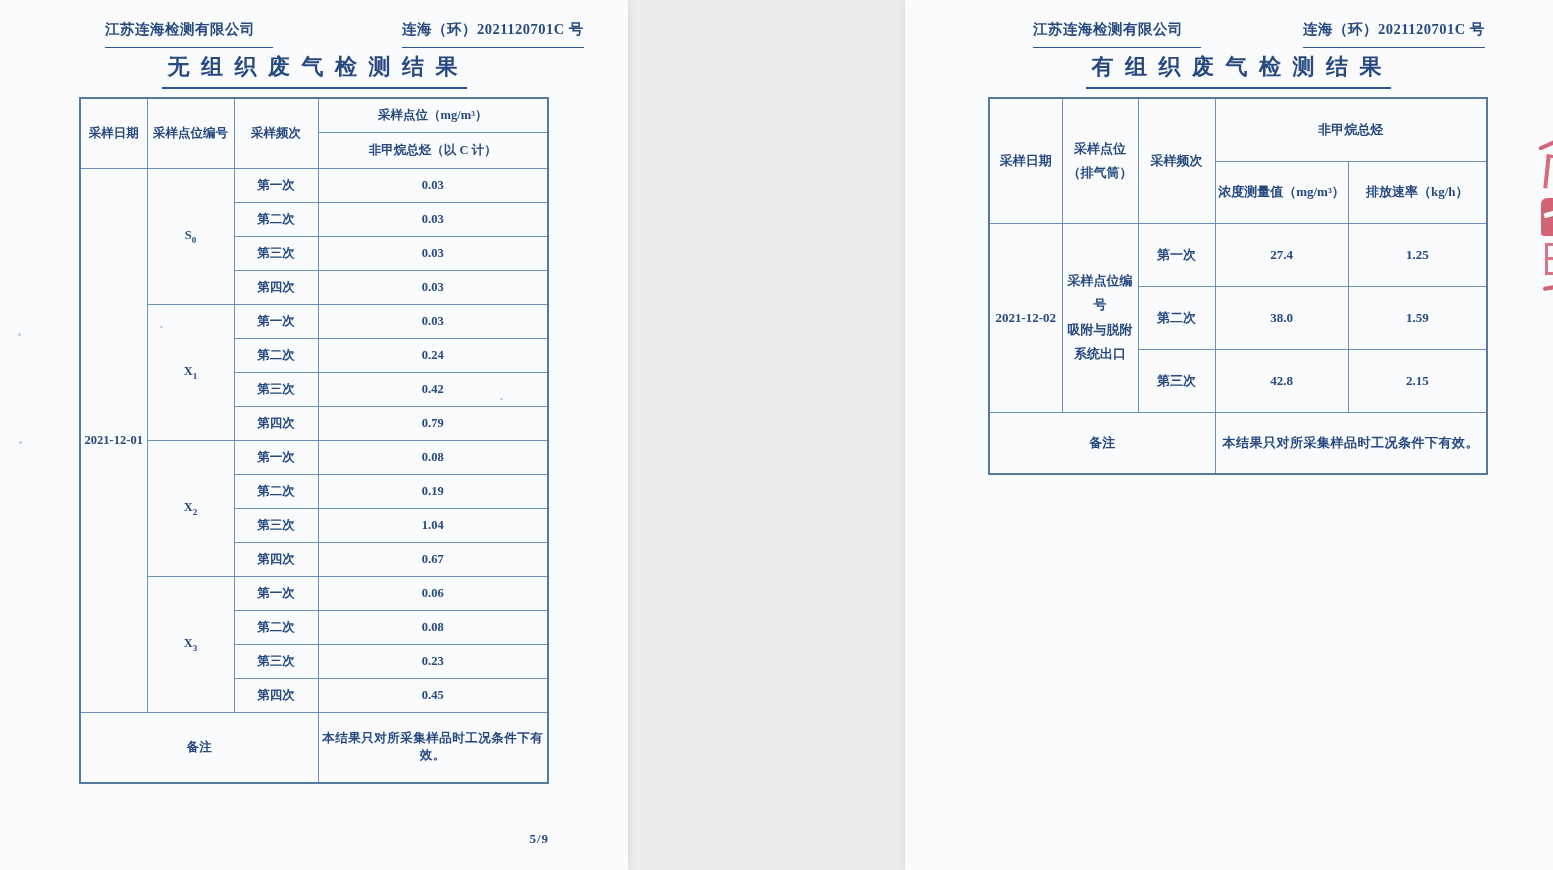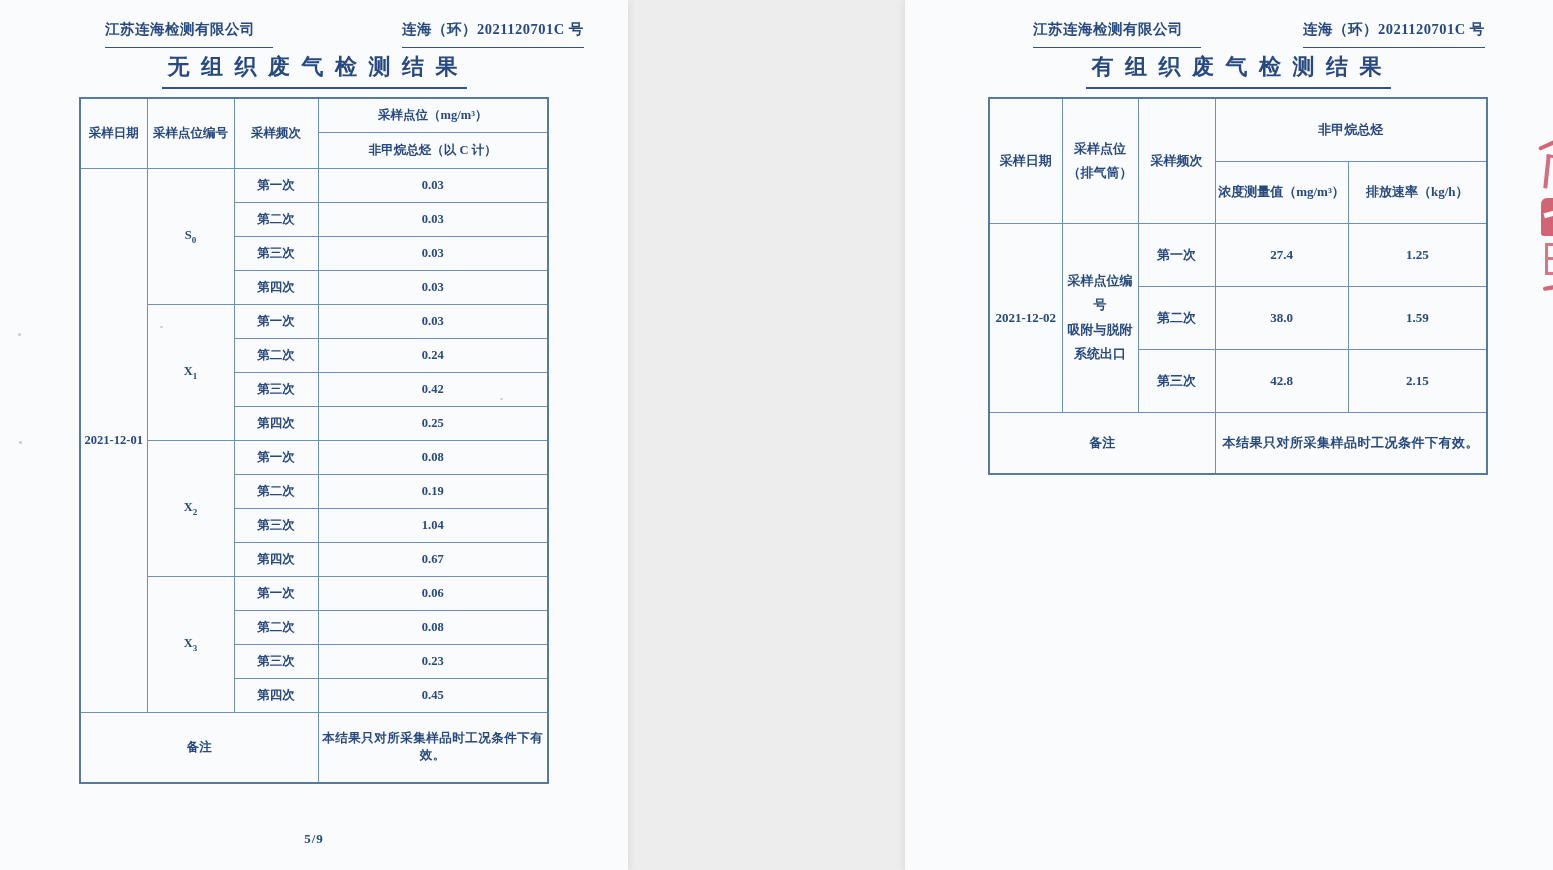--- a/index.html
+++ b/index.html
@@ -53,21 +53,21 @@
   .tbl-right tr.r-h1     { height:63px; }
   .tbl-right tr.r-h2     { height:62px;margin-left:28px; }
   .tbl-right tr.r-d      { height:63px; }
   .tbl-right tr.r-remark { height:62px; }
 
   td.remark-text { text-align:left; padding-left:11px; letter-spacing:.5px;margin-top:27px; }
   sub { font-size:9px; }
   .pt-line { line-height:1.85; }
 
   .footer {
-    position:absolute; top:831px; text-align:center;
+    position:absolute; top:831px; text-align:right;
     font-size:13px; font-weight:bold; letter-spacing:1px;
   }
   .footer-l { left:79px; width:470px; }
   .footer-r { left:83px; width:500px; }
 
   
   .stamp-frag { position:absolute; background:#cc4a5e; opacity:.85; }
   .sf1 { right:-5px; top:143px; width:20px; height:4px; transform:rotate(-24deg); border-radius:2px; }
   .sf2 { right:-8px; top:155px; width:16px; height:34px; background:none; border-left:4px solid #cc4a5e; border-top:3px solid #cc4a5e; transform:rotate(6deg); opacity:.8; }
   .sf3 { right:-7px; top:198px; width:19px; height:38px; border-radius:6px 2px 8px 3px; }
@@ -135,21 +135,21 @@
     <tr>
           <td>第二次</td>
           <td>0.24</td>
         </tr>
     <tr>
           <td>第三次</td>
           <td>0.42</td>
         </tr>
     <tr>
           <td>第四次</td>
-          <td>0.25</td>
+          <td>0.79</td>
         </tr>
 
     <tr>
       <td rowspan="4"><span>X</span><sub>2</sub></td>
       <td>第一次</td>
       <td>0.08</td>
     </tr>
     <tr>
           <td>第二次</td>
           <td>0.19</td>

